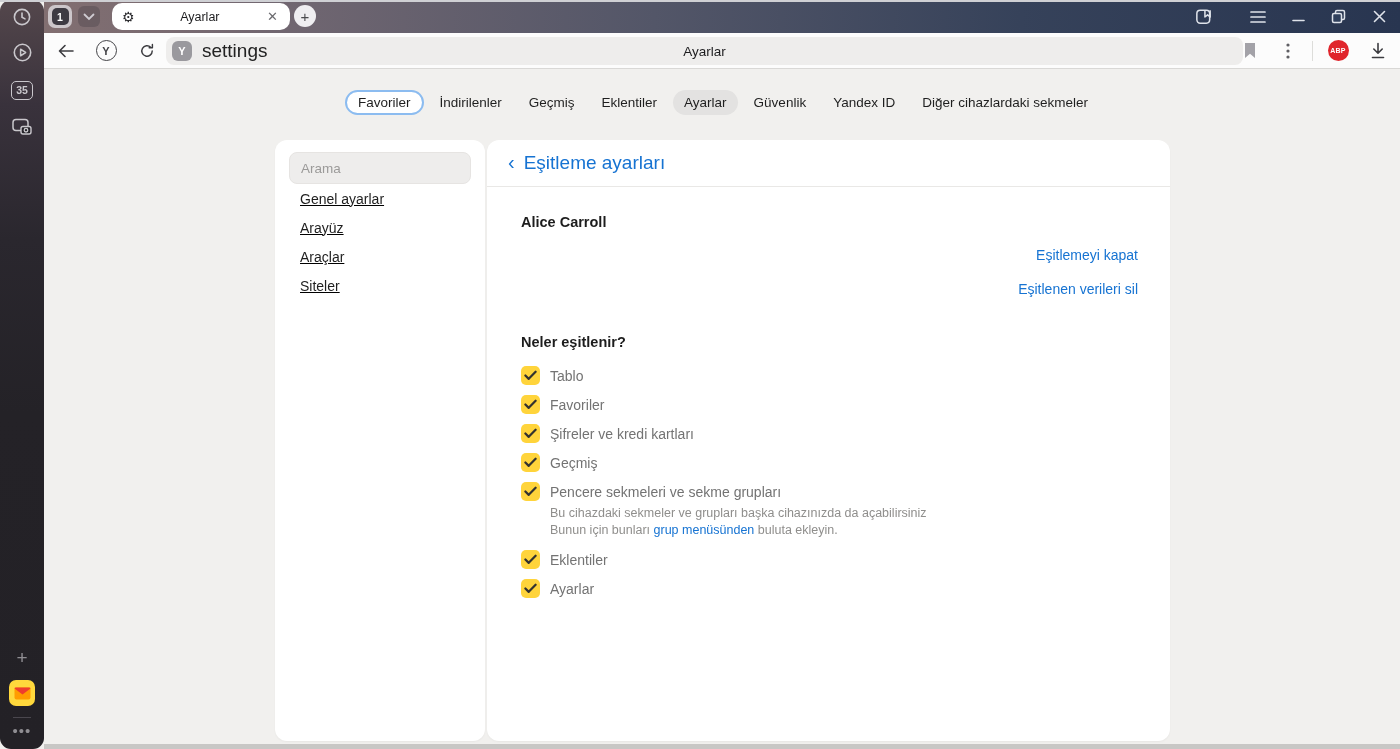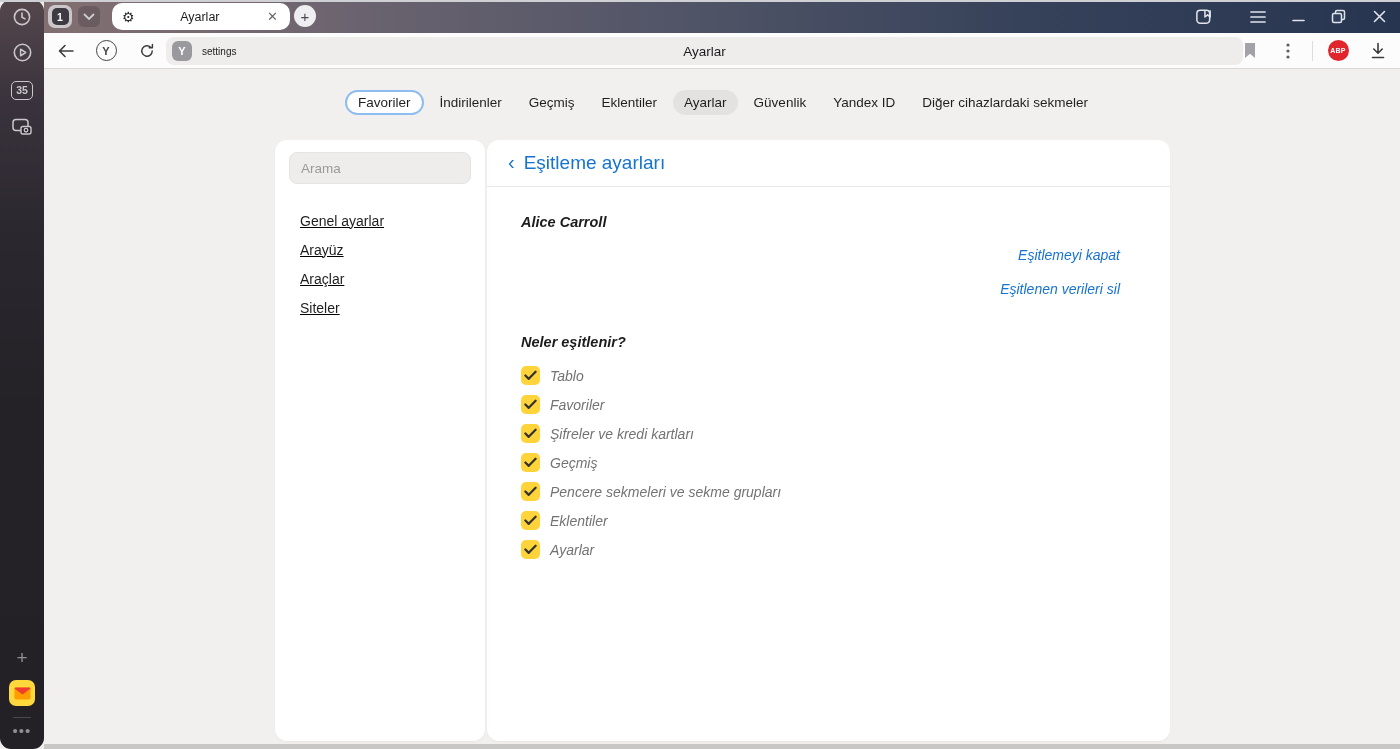--- a/index.html
+++ b/index.html
@@ -40,21 +40,21 @@
 
   
   .toolbar { position:absolute; left:44px; top:33px; right:0; height:36px; background:#fcfcfc; border-bottom:1px solid #d9d8d6; }
   .tb-ic { position:absolute; top:0; height:35px; width:32px; display:flex; align-items:center; justify-content:center; color:#3c3c40; }
   .y-circle { width:21px; height:21px; border:1.5px solid #434347; border-radius:50%; color:#434347;
     font-size:11px; font-weight:bold; display:flex; align-items:center; justify-content:center; }
   .omnibox { position:absolute; left:122px; right:157px; top:4px; height:28px; background:#eeedec; border-radius:8px;
     display:flex; align-items:center; padding:0 6px; }
   .fav-badge { width:20px; height:20px; border-radius:6px; background:#9a999e; color:#fff; font-size:11px; font-weight:bold;
     display:flex; align-items:center; justify-content:center; }
-  .url-text { margin-left:10px; font-size:10px; color:#222; }
+  .url-text { margin-left:10px; font-size:19px; color:#222; }
   .omni-title { position:absolute; left:0; right:0; text-align:center; font-size:13.5px; color:#1d1d1f; pointer-events:none; }
   .tb-divider { position:absolute; top:8px; width:1px; height:20px; background:#ddddda; }
   .abp-badge { width:21px; height:21px; border-radius:50%; background:var(--badge_red,#e0252c); color:#fff;
     font-size:7px; font-weight:bold; display:flex; align-items:center; justify-content:center; letter-spacing:.2px; }
 
   
   .content { position:absolute; left:44px; top:69px; right:0; bottom:0; background:#f1f0ee; }
   .bottom-strip { position:absolute; left:0; right:0; bottom:0; height:5px; background:#c8c7c5; }
 
   .nav-row { position:absolute; top:21px; left:0; right:0; display:flex; justify-content:center; gap:5px; }
@@ -62,28 +62,28 @@
   .pill.focused { border:2px solid #8cbcf0; padding:3px 11px; background:#fff; }
   .pill.active { background:#e3e2e1; }
 
   .card { position:absolute; background:#fff; border-radius:12px; box-shadow:0 1px 2px rgba(0,0,0,.04); }
   .settings-card { left:231px; top:71px; width:210px; height:601px;text-decoration:underline; }
   .main-card { left:443px; top:71px; width:683px; height:601px; }
 
   .search-box { margin:12px 14px 0 14px; height:32px; background:#eeedec; border:1px solid #e6e4e2; border-radius:8px;
     width:182px; padding:0 11px; font-size:13.5px; color:#1f1f1f; font-family:"Liberation Sans",sans-serif; outline:none; }
   .search-box::placeholder { color:#9b9a99; }
-  .side-list { margin-top:22px; }
+  .side-list { }
   .side-item { height:29px; display:flex; align-items:center; padding-left:25px; font-size:14px; color:#1e1e1e; }
 
   .panel-header { height:47px; border-bottom:1px solid #e9e8e6; display:flex; align-items:center; padding-left:21px; }
   .back-chevron { color:var(--accent_blue,#1673d2); font-size:20px; line-height:1; margin-right:9px; margin-top:-2px; }
   .panel-title { color:var(--accent_blue,#1673d2); font-size:19px; font-weight:500; }
 
-  .panel-body { padding:27px 50px 0 34px;font-style:italic; }
+  .panel-body { padding:27px 32px 0 34px; }
   .account-name { font-size:14.5px; font-weight:bold; color:#1d1d1d; }
   .blue-link { display:inline-block; font-size:14px; color:var(--accent_blue,#1673d2); }
   .link-row { margin-top:16px;text-align:right; }
   .section-heading { margin-top:36px; font-size:14.5px; font-weight:bold; color:#1d1d1d; }
   .chk-list { margin-top:11px; }
   .chk-row { display:flex; align-items:center; min-height:29px; }
   .chk { width:19px; height:19px; border-radius:5px; background:var(--checkbox_yellow,#ffd43b);
     display:flex; align-items:center; justify-content:center; flex:none; }
   .chk-label { margin-left:10px; font-size:14px; color:#737373; }
   .chk-desc { margin:-1px 0 7px 29px; font-size:12.5px; color:#8f8e8c; line-height:16.5px; }
@@ -293,20 +293,24 @@
               <span class="chk-label">Geçmiş</span>
             </div>
             <div class="chk-row">
               <span class="chk">
                 <svg width="13" height="11" viewBox="0 0 14 11">
                   <path d="M1.5 5.5l3.6 3.6L12.5 1.5" fill="none" stroke="#33322f" stroke-width="2.4" stroke-linecap="round" stroke-linejoin="round"></path>
                 </svg>
               </span>
               <span class="chk-label">Pencere sekmeleri ve sekme grupları</span>
             </div>
+            <div class="chk-desc">
+              <div>Bu cihazdaki sekmeler ve grupları başka cihazınızda da açabilirsiniz</div>
+              <div><span>Bunun için bunları </span><a class="inline-link">grup menüsünden</a><span> buluta ekleyin.</span></div>
+            </div>
             <div class="chk-row">
               <span class="chk">
                 <svg width="13" height="11" viewBox="0 0 14 11">
                   <path d="M1.5 5.5l3.6 3.6L12.5 1.5" fill="none" stroke="#33322f" stroke-width="2.4" stroke-linecap="round" stroke-linejoin="round"></path>
                 </svg>
               </span>
               <span class="chk-label">Eklentiler</span>
             </div>
             <div class="chk-row">
               <span class="chk">

